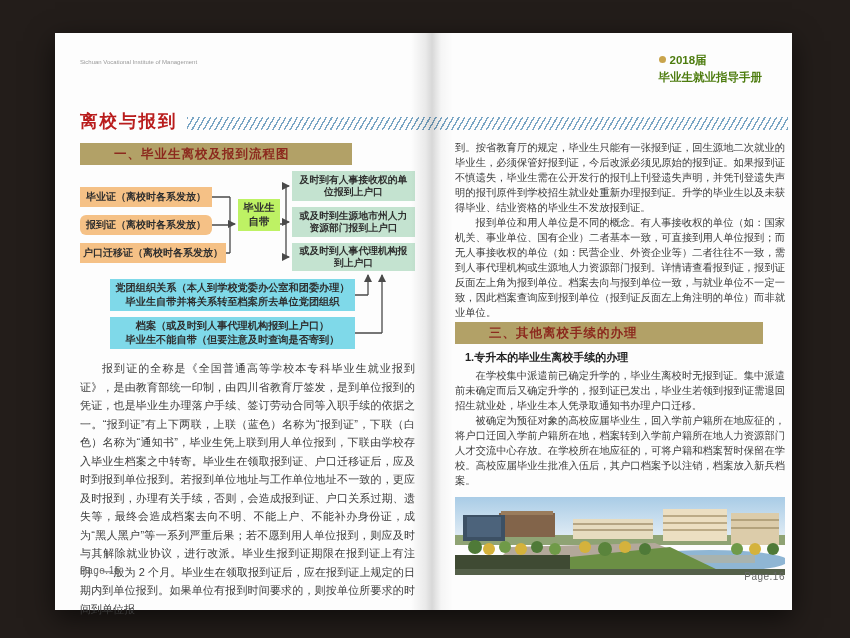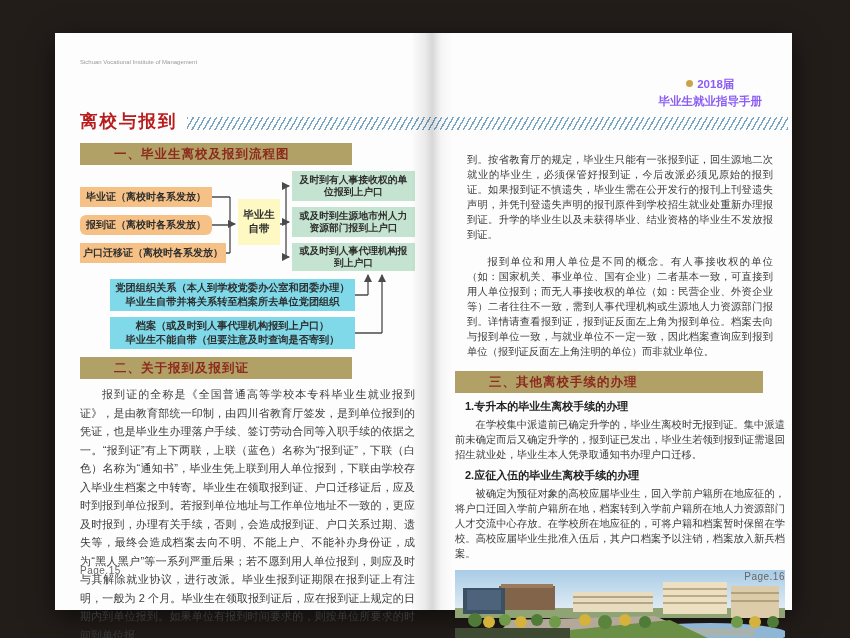--- a/index.html
+++ b/index.html
@@ -6,21 +6,21 @@
   .stage{position:relative;width:850px;height:638px;background:#231d1a;overflow:hidden;
          font-family:"Liberation Sans","DejaVu Sans",sans-serif;}
   .book{position:absolute;left:55px;top:33px;width:737px;height:577px;background:#fdfdfd;
         box-shadow:0 8px 26px rgba(0,0,0,.6);}
   .spine{position:absolute;left:356px;top:0;width:42px;height:100%;pointer-events:none;
          background:linear-gradient(90deg,rgba(0,0,0,0) 0,rgba(0,0,0,.08) 35%,rgba(0,0,0,.15) 50%,rgba(0,0,0,.03) 72%,rgba(0,0,0,0) 100%);}
   
   .logo{position:absolute;left:25px;top:26px;}
   .logo-cn{font-size:13.5px;font-weight:bold;color:#3e6c8e;letter-spacing:1.5px;}
   .logo-en{font-size:10px;color:#9a9a9a;transform:scale(.6);transform-origin:left top;white-space:nowrap;}
-  .hdr-right{position:absolute;right:30px;top:44px;text-align:center;color:#8b5cf6;}
+  .hdr-right{position:absolute;right:30px;top:20px;text-align:left;color:#4d7c0f;}
   .hdr-ed{font-size:11.5px;font-weight:bold;}
   .gold-dot{display:inline-block;width:7px;height:7px;border-radius:50%;background:#c9a44c;margin-right:4px;vertical-align:1px;}
   .hdr-hb{font-size:11.5px;font-weight:bold;margin-top:2px;}
   
   .title-row{position:absolute;left:25px;top:76px;width:708px;display:flex;align-items:center;gap:9px;}
   .page-title{font-size:17.5px;font-weight:bold;color:#b91c1c;letter-spacing:2px;white-space:nowrap;}
   .hatch{flex:1;height:13px;margin-top:4px;opacity:.85;
          background:repeating-linear-gradient(120deg,#6296ba 0 1.4px,transparent 1.4px 5px);}
   
   .col-left{position:absolute;left:25px;top:110px;width:335px;}
@@ -29,27 +29,27 @@
            font-size:12.5px;font-weight:bold;letter-spacing:1px;padding-left:34px;box-sizing:border-box;}
   .sec-bar.w-left{width:272px;}
   .sec-bar.w-right{width:308px;}
   
   .chart{position:relative;width:335px;height:182px;margin-top:6px;}
   .chart svg.wires{position:absolute;inset:0;}
   .fbox{position:absolute;display:flex;align-items:center;justify-content:center;text-align:center;
         color:#2e2e2e;font-weight:600;box-sizing:border-box;}
   .src{background:#f5c186;width:132px;height:20px;font-size:10px;}
   .src3{width:146px;}
-  .ctr{background:#fef9c3;left:158px;top:28px;width:42px;height:46px;font-size:10.5px;line-height:1.3;padding:2px;}
+  .ctr{background:#bef264;left:158px;top:28px;width:42px;height:32px;font-size:10.5px;line-height:1.3;padding:2px;}
   .dst{background:#c4e3d0;left:212px;width:123px;font-size:9.8px;line-height:1.25;padding:1px 4px;}
   .note{background:#7fd9e9;left:30px;width:245px;height:32px;font-size:10.2px;line-height:1.35;flex-direction:column;}
   
   .body-left{margin-top:6px;font-size:11px;line-height:18.5px;color:#3b3b3b;text-align:justify;text-indent:2em;}
   .body-right{font-size:10.3px;line-height:15px;color:#3b3b3b;text-align:justify;}
-  .body-right p{margin:12px;}
+  .body-right p{margin:0;}
   .body-right p.ind{text-indent:2em;}
   .mt2{margin-top:2px;} .mt4{margin-top:4px;}
   .subhead{font-size:11px;font-weight:bold;color:#222;margin:6px 0 3px 10px;}
   .subbody{font-size:10.3px;line-height:15px;color:#3b3b3b;text-align:justify;text-indent:2em;margin:0;}
   .photo{display:block;margin-top:9px;}
   .pageno{position:absolute;font-size:10px;color:#666;letter-spacing:.5px;}
   .pn-left{left:25px;top:532px;}
   .pn-right{left:400px;width:330px;top:538px;text-align:right;}
 </style>
 </head>
@@ -104,36 +104,34 @@
         <div class="fbox note" style="top:108px;">
           <span>党团组织关系（本人到学校党委办公室和团委办理）</span>
           <span>毕业生自带并将关系转至档案所去单位党团组织</span>
         </div>
         <div class="fbox note" style="top:146px;">
           <span>档案（或及时到人事代理机构报到上户口）</span>
           <span>毕业生不能自带（但要注意及时查询是否寄到）</span>
         </div>
       </div>
 
-      <div class="sec-bar w-left mt4">二、关于报到及报到证</div>
       <div class="body-left">报到证的全称是《全国普通高等学校本专科毕业生就业报到证》，是由教育部统一印制，由四川省教育厅签发，是到单位报到的凭证，也是毕业生办理落户手续、签订劳动合同等入职手续的依据之一。“报到证”有上下两联，上联（蓝色）名称为“报到证”，下联（白色）名称为“通知书”，毕业生凭上联到用人单位报到，下联由学校存入毕业生档案之中转寄。毕业生在领取报到证、户口迁移证后，应及时到报到单位报到。若报到单位地址与工作单位地址不一致的，更应及时报到，办理有关手续，否则，会造成报到证、户口关系过期、遗失等，最终会造成档案去向不明、不能上户、不能补办身份证，成为“黑人黑户”等一系列严重后果；若不愿到用人单位报到，则应及时与其解除就业协议，进行改派。毕业生报到证期限在报到证上有注明，一般为 2 个月。毕业生在领取报到证后，应在报到证上规定的日期内到单位报到。如果单位有报到时间要求的，则按单位所要求的时间到单位报</div>
     </div>
 
     <div class="col-right">
       <div class="body-right">
         <p>到。按省教育厅的规定，毕业生只能有一张报到证，回生源地二次就业的毕业生，必须保管好报到证，今后改派必须见原始的报到证。如果报到证不慎遗失，毕业生需在公开发行的报刊上刊登遗失声明，并凭刊登遗失声明的报刊原件到学校招生就业处重新办理报到证。升学的毕业生以及未获得毕业、结业资格的毕业生不发放报到证。</p>
         <p class="ind">报到单位和用人单位是不同的概念。有人事接收权的单位（如：国家机关、事业单位、国有企业）二者基本一致，可直接到用人单位报到；而无人事接收权的单位（如：民营企业、外资企业等）二者往往不一致，需到人事代理机构或生源地人力资源部门报到。详情请查看报到证，报到证反面左上角为报到单位。档案去向与报到单位一致，与就业单位不一定一致，因此档案查询应到报到单位（报到证反面左上角注明的单位）而非就业单位。</p>
       </div>
 
       <div class="sec-bar w-right mt2">三、其他离校手续的办理</div>
 
       <div class="subhead">1.专升本的毕业生离校手续的办理</div>
       <p class="subbody">在学校集中派遣前已确定升学的，毕业生离校时无报到证。集中派遣前未确定而后又确定升学的，报到证已发出，毕业生若领到报到证需退回招生就业处，毕业生本人凭录取通知书办理户口迁移。</p>
 
-      <div class="subhead">2.应征入伍的毕业生离校手续的办理</div>
       <p class="subbody">被确定为预征对象的高校应届毕业生，回入学前户籍所在地应征的，将户口迁回入学前户籍所在地，档案转到入学前户籍所在地人力资源部门人才交流中心存放。在学校所在地应征的，可将户籍和档案暂时保留在学校。高校应届毕业生批准入伍后，其户口档案予以注销，档案放入新兵档案。</p>
 
       <svg class="photo" width="330" height="78" viewBox="0 0 330 78">
         <defs>
           <linearGradient id="sky" x1="0" y1="0" x2="0" y2="1">
             <stop offset="0" stop-color="#a9cce6"></stop>
             <stop offset="1" stop-color="#e6eff6"></stop>
           </linearGradient>
         </defs>
         <rect x="0" y="0" width="330" height="44" fill="url(#sky)"></rect>

